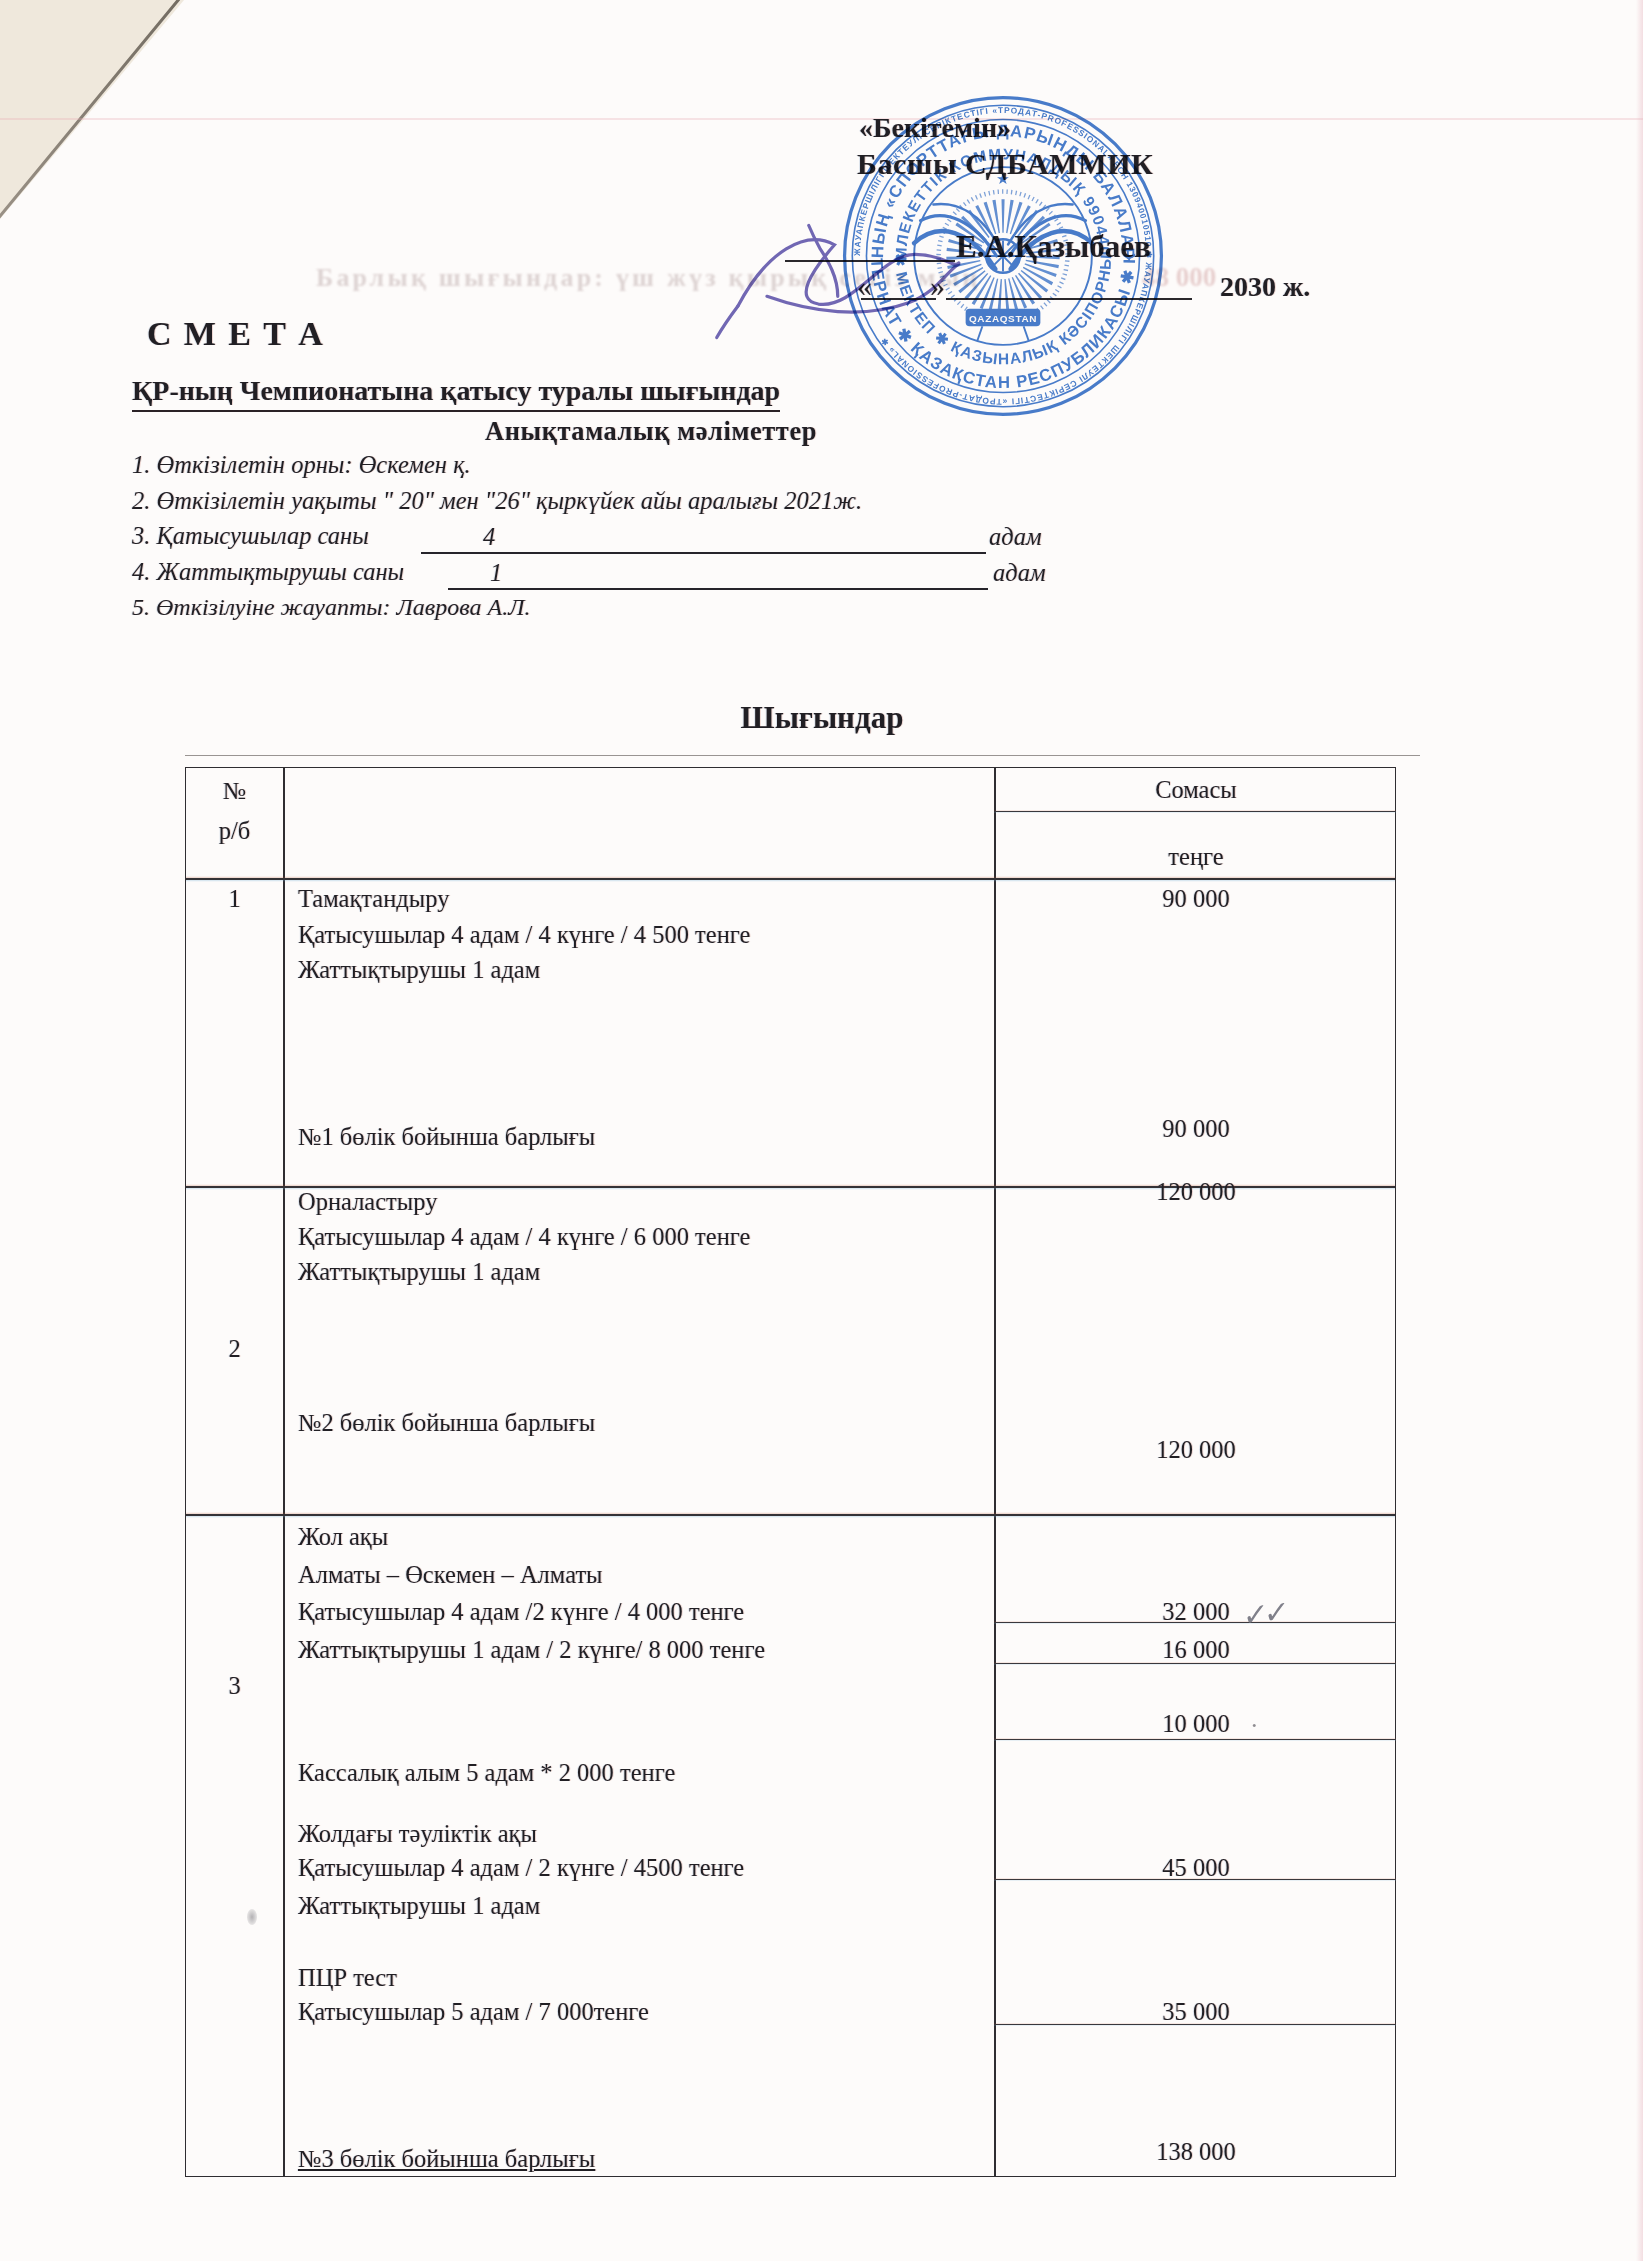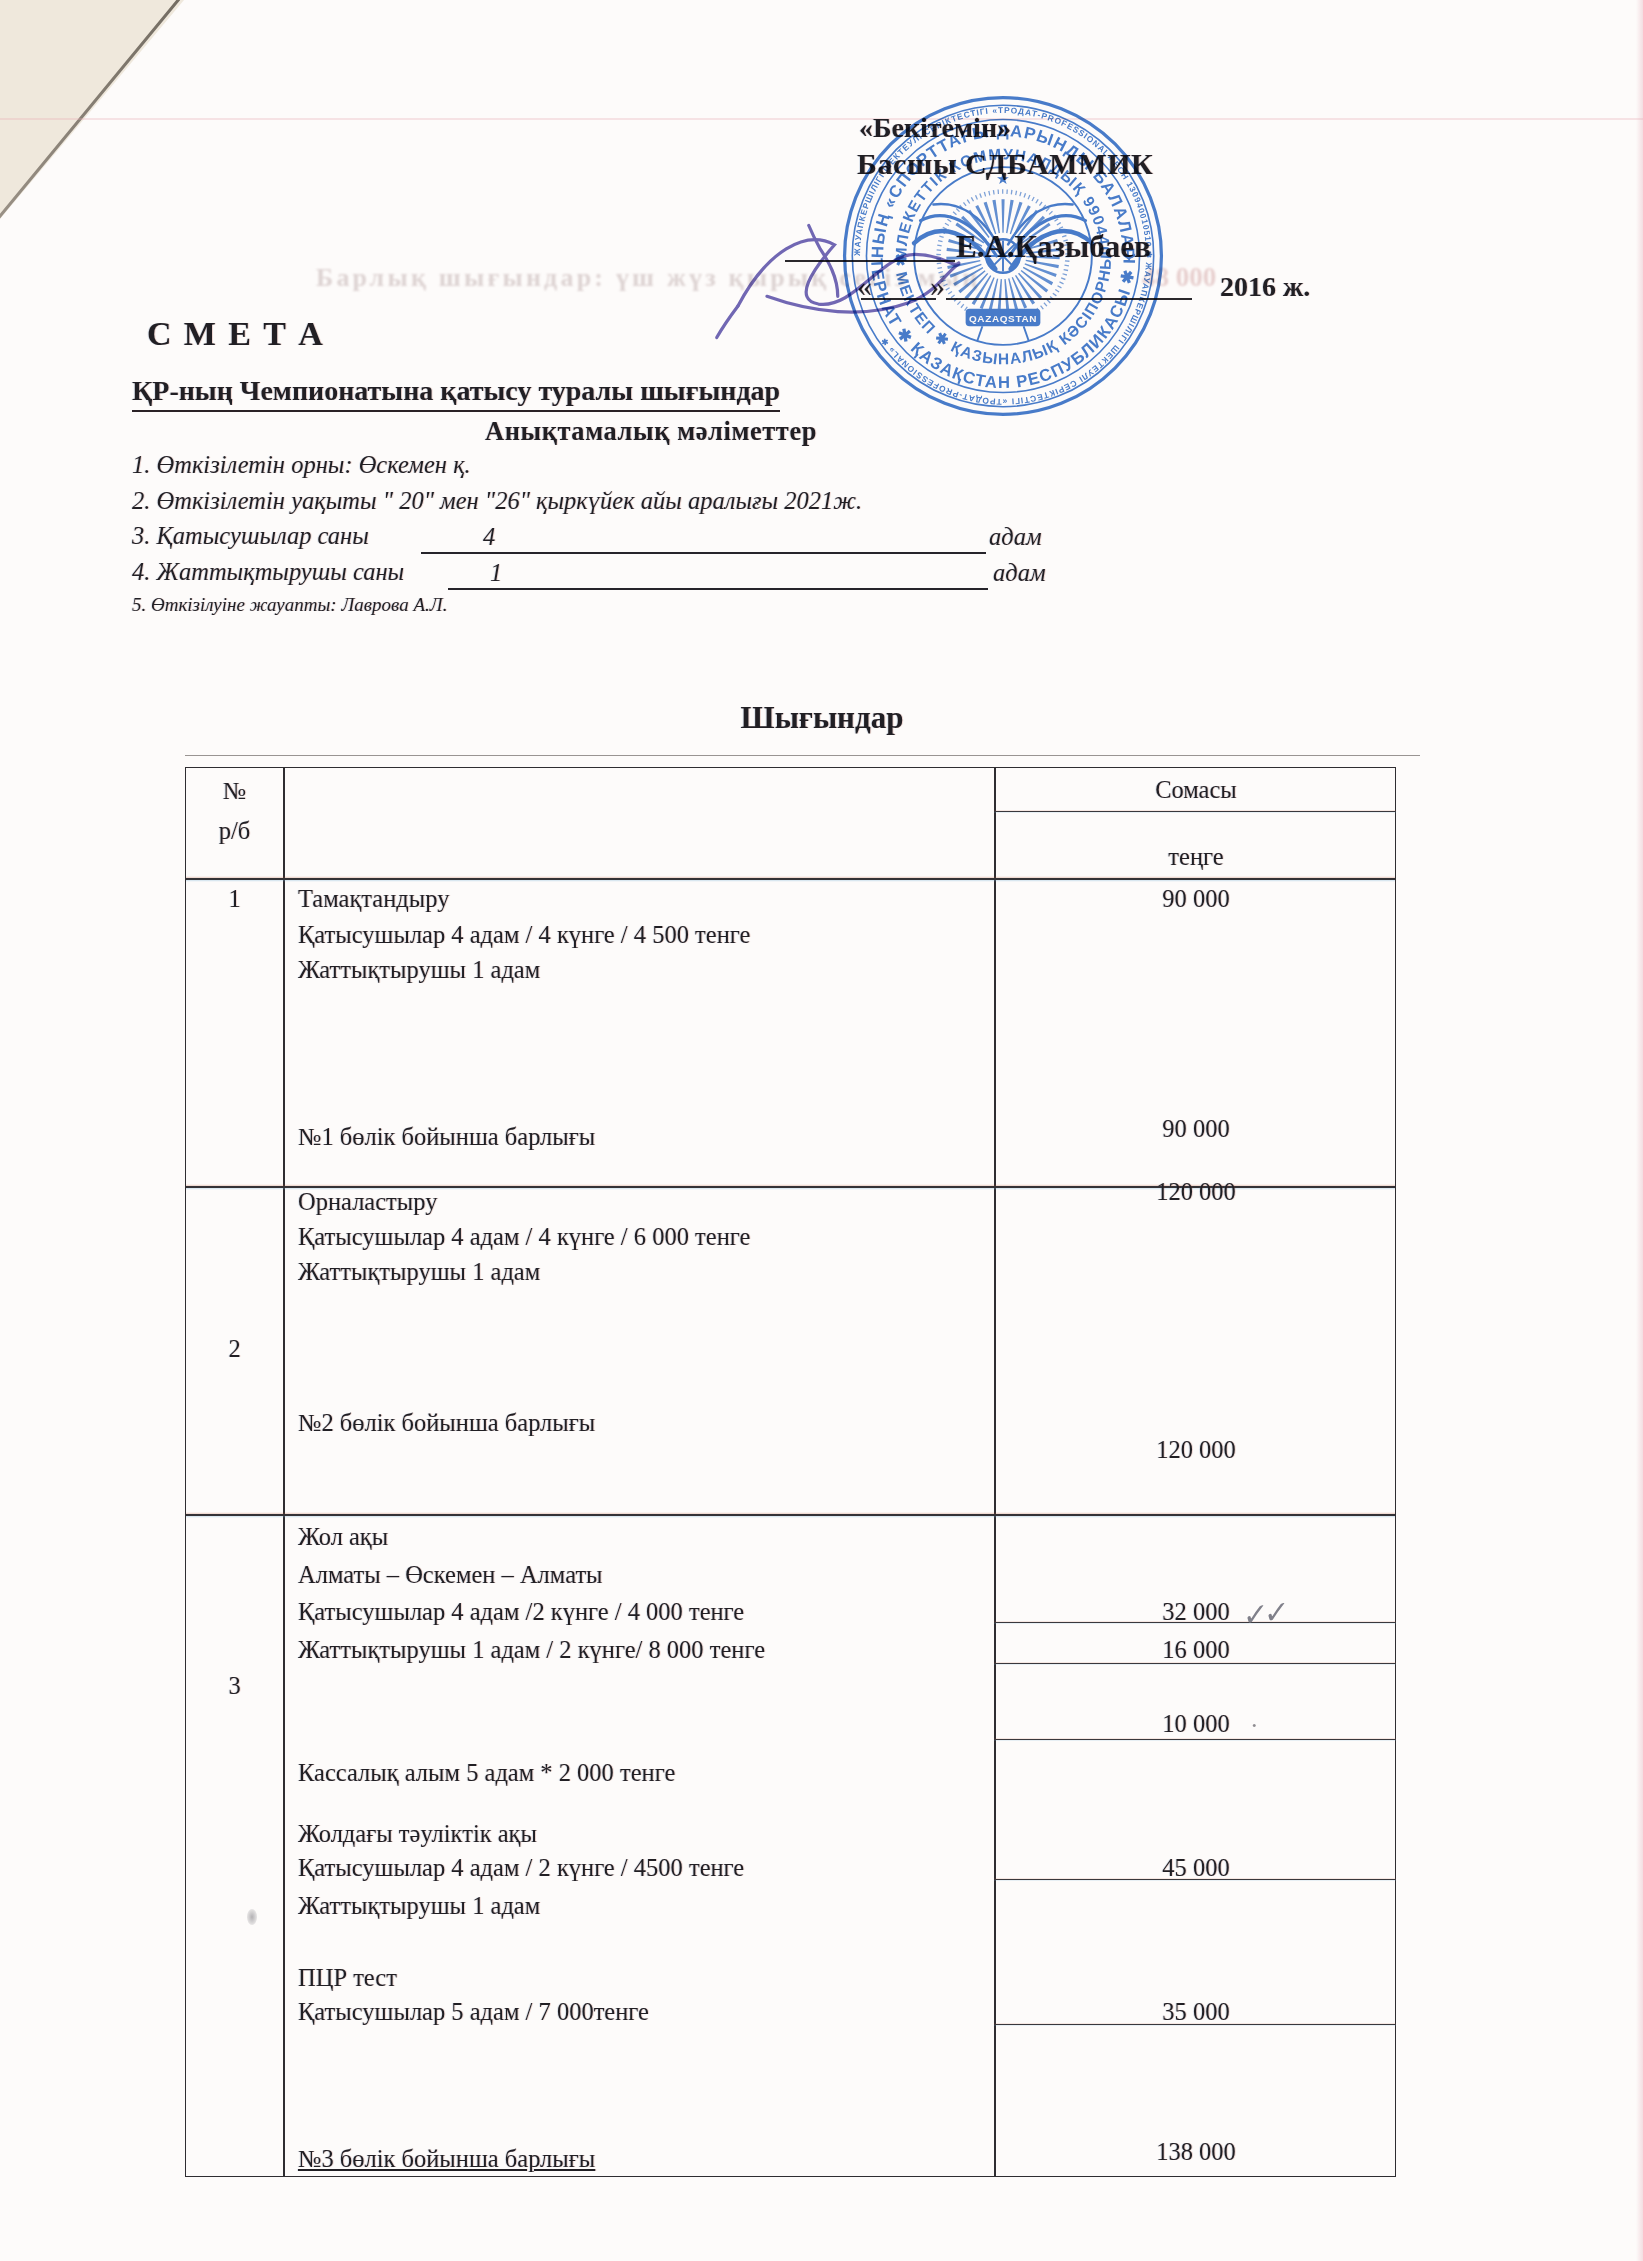--- a/index.html
+++ b/index.html
@@ -61,21 +61,21 @@
   <div class="abs ghost" style="left:1142px; top:262px; font-size:27px; color:rgba(190,120,120,.34);">48 000</div>
 
   <div class="abs ink b" style="left:859px; top:112px; font-size:28px;">«Бекітемін»</div>
   <div class="abs ink b" style="left:857px; top:147px; font-size:30px; letter-spacing:0.6px;">Басшы СДБАММИК</div>
   <div class="abs sigline" style="left:785px; top:260px; width:170px;"></div>
   <div class="abs ink b" style="left:956px; top:229px; font-size:31px;">Е.А.Қазыбаев</div>
   <div class="abs ink" style="left:857px; top:269px; font-size:30px;">«</div>
   <div class="abs ink" style="left:930px; top:269px; font-size:30px;">»</div>
   <div class="abs sigline" style="left:861px; top:298px; width:75px;"></div>
   <div class="abs sigline" style="left:946px; top:298px; width:246px;"></div>
-  <div class="abs ink b" style="left:1220px; top:271px; font-size:28px;">2016 ж.</div>
+  <div class="abs ink b" style="left:1220px; top:271px; font-size:28px;">2030 ж.</div>
 
   <div class="abs ink b" style="left:147px; top:315px; font-size:34px; letter-spacing:1.9px;">С М Е Т А</div>
   <div class="abs ink b" style="left:132px; top:375px; font-size:28px; border-bottom:2.6px solid #2b2226; padding-bottom:3.2px;">ҚР-ның Чемпионатына қатысу туралы шығындар</div>
   <div class="abs ink b" style="left:485px; top:416px; font-size:26.4px; letter-spacing:0.6px;">Анықтамалық мәліметтер</div>
 
   <div class="info-line" style="top:451px;">
     <span class="ink" style="font-size:24.5px;">1. Өткізілетін орны: Өскемен қ.</span>
   </div>
   <div class="info-line" style="top:487px;">
     <span class="ink" style="font-size:24.5px;">2. Өткізілетін уақыты   " 20" мен  "26" қыркүйек айы аралығы  2021ж.</span>
@@ -86,21 +86,21 @@
     <span class="abs ink" style="left:351px; top:1.3px; font-size:24.5px;">4</span>
     <span class="abs ink" style="left:857px; top:1.3px; font-size:24.5px;">адам</span>
   </div>
   <div class="info-line" style="top:558px;">
     <span class="ink" style="font-size:24.5px;">4. Жаттықтырушы саны</span>
     <span class="uline" style="left:316px; width:540px;"></span>
     <span class="abs ink" style="left:358px; top:1.3px; font-size:24.5px;">1</span>
     <span class="abs ink" style="left:861px; top:1.3px; font-size:24.5px;">адам</span>
   </div>
   <div class="info-line" style="top:594px;">
-    <span class="ink" style="font-size:19px;">5. Өткізілуіне жауапты: Лаврова А.Л.</span>
+    <span class="ink" style="font-size:24px;">5. Өткізілуіне жауапты: Лаврова А.Л.</span>
   </div>
 
   <div class="abs ink b" style="left:0; top:700px; width:1644px; text-align:center; font-size:31px;">Шығындар</div>
 
   <div class="abs" style="left:185px; top:755px; width:1235px; height:1.3px; background:#56504c; opacity:.6;"></div>
 
   <div class="tbl">
     <div class="vline" style="left:97px;"></div>
     <div class="vline" style="left:808px;"></div>
     <div class="hline" style="top:110px;"></div>

